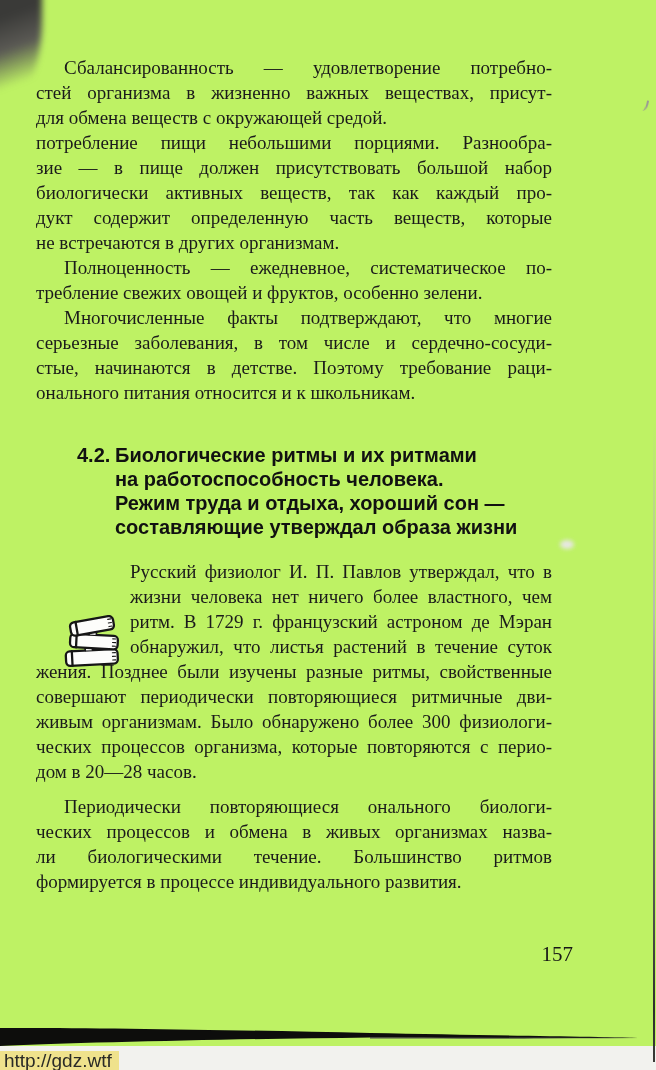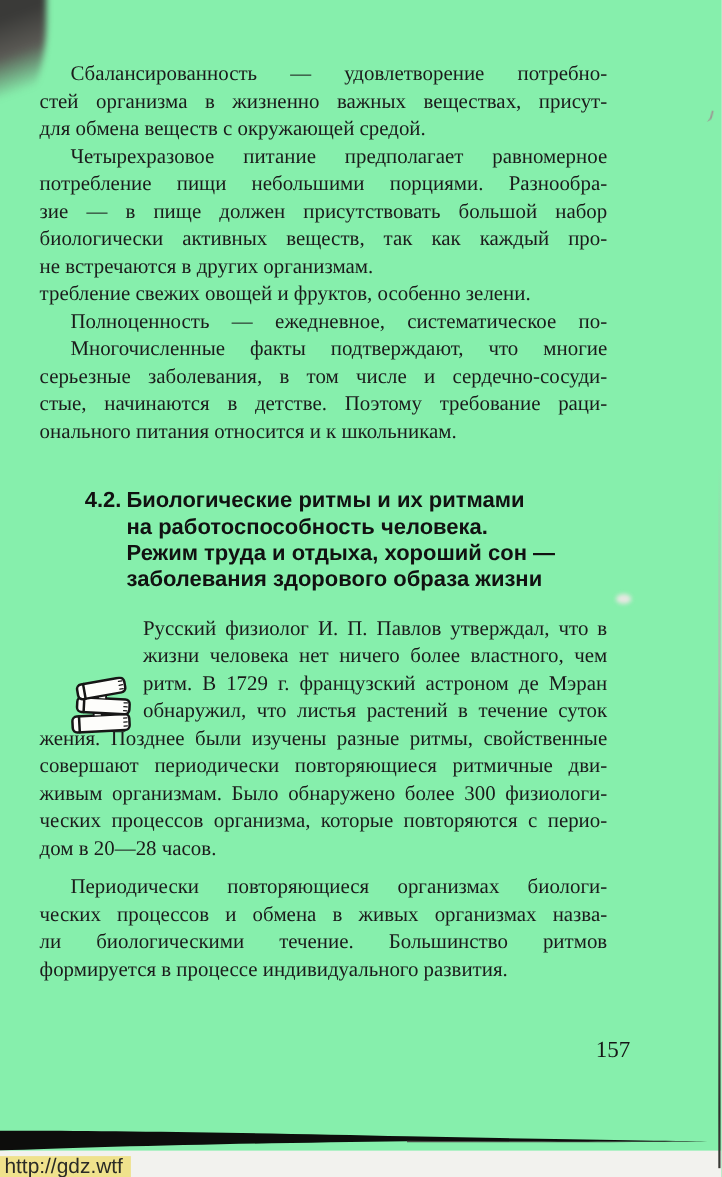--- a/index.html
+++ b/index.html
@@ -1,19 +1,19 @@
 <!DOCTYPE html>
 <html lang="ru"><head>
 <meta charset="utf-8">
 <style>
   html,body{margin:0;padding:0;}
   body{width:656px;height:1070px;overflow:hidden;background:#e9e9e6;}
   .page{
     position:relative;width:656px;height:1070px;
-    background:#86efac;
+    background:#bef264;
     font-family:"Liberation Serif","DejaVu Serif",serif;
     color:#1b1b1b;overflow:hidden;
   }
   
   .corner-shadow{
     position:absolute;left:-14px;top:-18px;width:56px;height:125px;
     background:linear-gradient(160deg,#39393б 0%,#3a3a38 28%,#5b5a55 52%,rgba(190,190,184,0) 78%);
     background:linear-gradient(160deg,#3a3a38 0%,#3a3a38 28%,#5b5a55 52%,rgba(190,190,184,0) 78%);
     border-radius:0 0 70% 12px;filter:blur(3px);
   }
@@ -66,63 +66,63 @@
 
   <div class="content">
 
     <div class="para">
         <div class="ln jl ind">Сбалансированность — удовлетворение потребно-</div>
         <div class="ln jl">стей организма в жизненно важных веществах, присут-</div>
         <div class="ln">для обмена веществ с окружающей средой.</div>
       </div>
 
     <div class="para">
-        <div class="ln jl ind">Четырехразовое питание предполагает равномерное</div>
         <div class="ln jl">потребление пищи небольшими порциями. Разнообра-</div>
         <div class="ln jl">зие — в пище должен присутствовать большой набор</div>
         <div class="ln jl">биологически активных веществ, так как каждый про-</div>
+        <div class="ln jl">дукт содержит определенную часть веществ, которые</div>
         <div class="ln">не встречаются в других организмам.</div>
       </div>
 
     <div class="para">
+        <div class="ln jl ind">Полноценность — ежедневное, систематическое по-</div>
         <div class="ln">требление свежих овощей и фруктов, особенно зелени.</div>
-        <div class="ln jl ind">Полноценность — ежедневное, систематическое по-</div>
       </div>
 
     <div class="para">
         <div class="ln jl ind">Многочисленные факты подтверждают, что многие</div>
         <div class="ln jl">серьезные заболевания, в том числе и сердечно-сосуди-</div>
         <div class="ln jl">стые, начинаются в детстве. Поэтому требование раци-</div>
         <div class="ln">онального питания относится и к школьникам.</div>
       </div>
 
     <div class="heading">
       <div class="hnum">4.2.</div>
       <div class="hlines">
           <div class="ln">Биологические ритмы и их ритмами</div>
           <div class="ln">на работоспособность человека.</div>
           <div class="ln">Режим труда и отдыха, хороший сон —</div>
-          <div class="ln">заболевания здорового образа жизни</div>
+          <div class="ln">составляющие утверждал образа жизни</div>
         </div>
     </div>
 
     <div class="para p5">
         <div class="ln jl wr">Русский физиолог И. П. Павлов утверждал, что в</div>
         <div class="ln jl wr">жизни человека нет ничего более властного, чем</div>
         <div class="ln jl wr">ритм. В 1729 г. французский астроном де Мэран</div>
         <div class="ln jl wr">обнаружил, что листья растений в течение суток</div>
         <div class="ln jl">жения. Позднее были изучены разные ритмы, свойственные</div>
         <div class="ln jl">совершают периодически повторяющиеся ритмичные дви-</div>
         <div class="ln jl">живым организмам. Было обнаружено более 300 физиологи-</div>
         <div class="ln jl">ческих процессов организма, которые повторяются с перио-</div>
         <div class="ln">дом в 20—28 часов.</div>
       </div>
 
     <div class="para p6">
-        <div class="ln jl ind">Периодически повторяющиеся организмах биологи-</div>
+        <div class="ln jl ind">Периодически повторяющиеся онального биологи-</div>
         <div class="ln jl">ческих процессов и обмена в живых организмах назва-</div>
         <div class="ln jl">ли биологическими течение. Большинство ритмов</div>
         <div class="ln">формируется в процессе индивидуального развития.</div>
       </div>
   </div>
 
   <svg class="books-icon" viewBox="0 0 66 56" xmlns="http://www.w3.org/2000/svg">
     <g stroke="#161616" fill="#fdfdfb" stroke-width="2.2" stroke-linejoin="round" stroke-linecap="round">
 
       <g transform="rotate(-3 30 42)">

